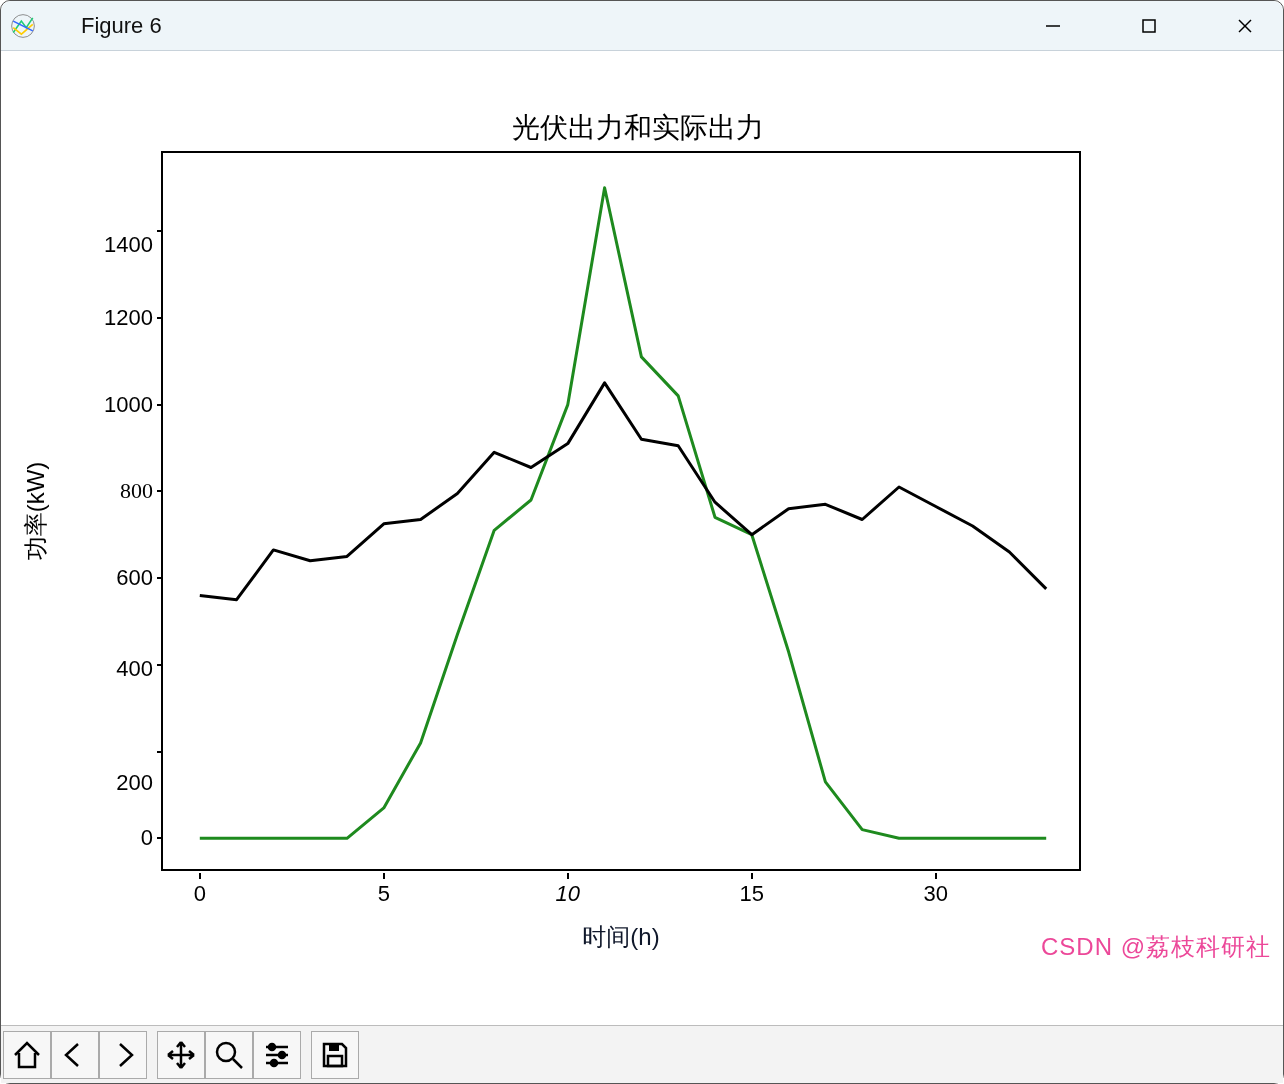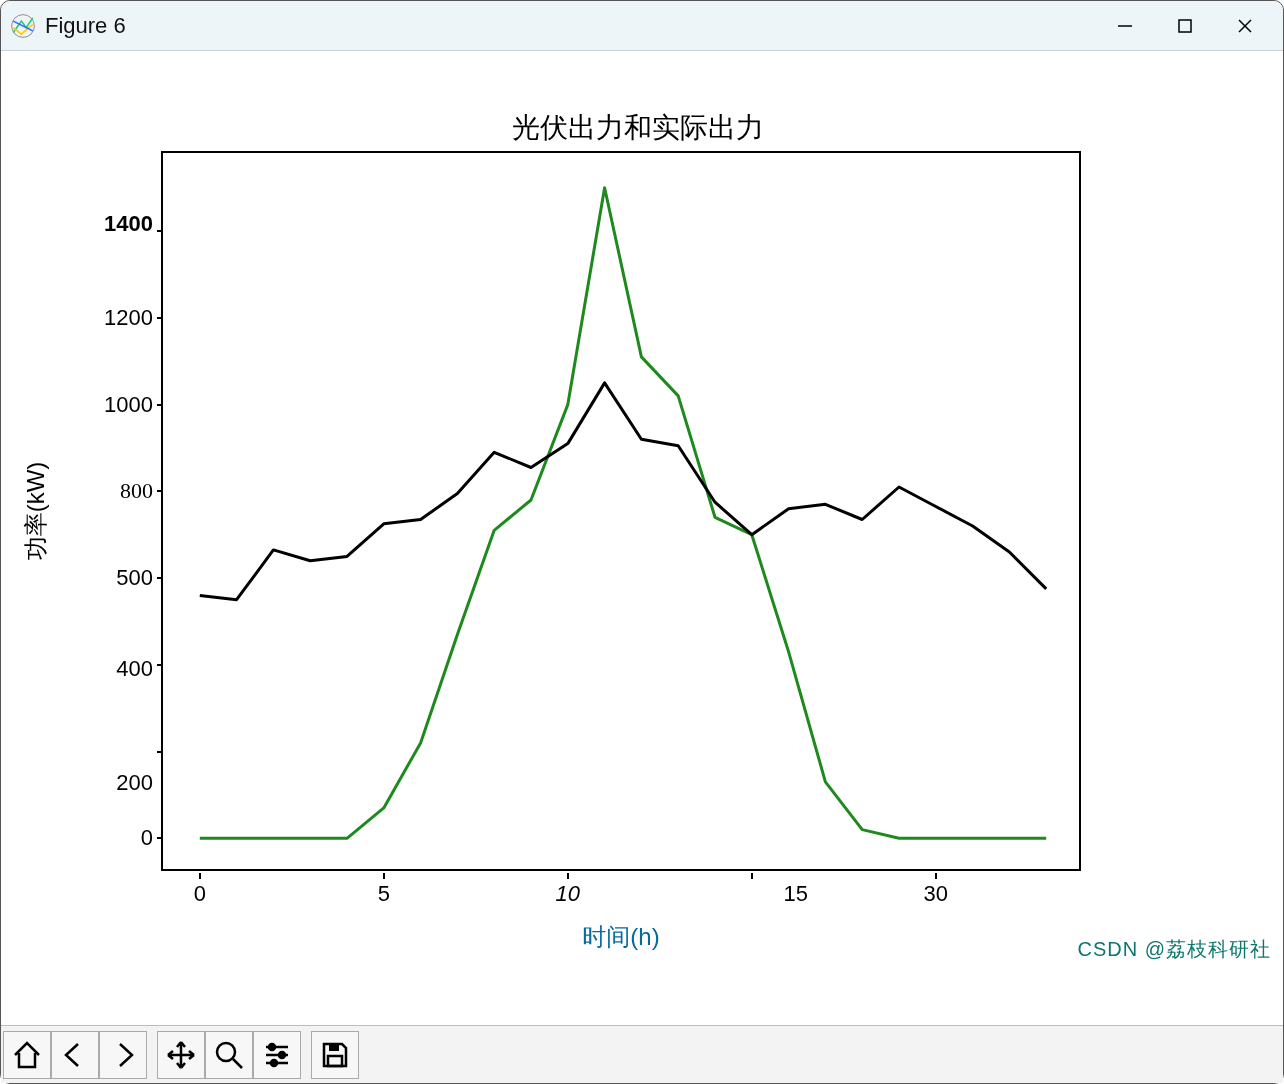--- a/index.html
+++ b/index.html
@@ -22,20 +22,21 @@
     flex-direction: column;
   }
   .titlebar {
     height: 50px;
     background: #eef5f9;
     border-bottom: 1px solid #c8d2da;
     border-radius: 10px 10px 0 0;
     display: flex;
     align-items: center;
     padding: 0 8px;
+    gap: 36px;
   }
   .titlebar .app-icon {
     width: 28px; height: 28px;
     display: flex; align-items: center; justify-content: center;
     margin-right: 8px;
   }
   .titlebar .app-icon svg { width: 26px; height: 26px; }
   .titlebar .title {
     font-size: 22px;
     color: #111;
@@ -77,21 +78,21 @@
     font-size: 24px;
     color: #000;
     white-space: nowrap;
   }
   .xlabel {
     position: absolute;
     left: 620px;
     top: 870px;
     transform: translateX(-50%);
     font-size: 24px;
-    color: #0369a1;
+    color: #0f172a;
   }
   .tick-y {
     position: absolute;
     right: 926px;
     font-size: 22px;
     color: #000;
     transform: translateY(-50%);
     text-align: right;
     width: 70px;
   }
@@ -136,22 +137,22 @@
     background: #f7f7f7;
     display: flex; align-items: center; justify-content: center;
     margin-right: 0px;
   }
   .tbtn svg { width: 34px; height: 34px; stroke: #000; fill: none; stroke-width: 2.5; }
   .tgap { width: 10px; }
   .watermark {
     position: absolute;
     right: 12px;
     bottom: 62px;
-    font-size: 20px;
-    color: #0f766e;
+    font-size: 24px;
+    color: #ec4899;
     letter-spacing: 1px;
   }
 </style>
 </head>
 <body>
 
 <div class="window">
   <div class="titlebar">
     <div class="app-icon">
       <svg viewBox="0 0 32 32">
@@ -189,37 +190,37 @@
       <svg class="plot">
           <path d="M36.8 685.3 L73.6 685.3 L110.4 685.3 L147.2 685.3 L184.0 685.3 L220.8 654.9 L257.6 589.9 L294.4 481.4 L331.2 377.3 L368.0 347.0 L404.8 251.6 L441.6 34.7 L478.4 203.9 L515.2 242.9 L552.0 364.3 L588.8 381.7 L625.6 498.8 L662.4 628.9 L699.2 676.6 L736.0 685.3 L772.8 685.3 L809.6 685.3 L846.4 685.3 L883.2 685.3 " fill="none" stroke="#1e8a1e" stroke-width="3" stroke-linejoin="round"></path>
           <path d="M36.8 442.4 L73.6 446.7 L110.4 396.9 L147.2 407.7 L184.0 403.4 L220.8 370.8 L257.6 366.5 L294.4 340.5 L331.2 299.3 L368.0 314.5 L404.8 290.6 L441.6 229.9 L478.4 286.3 L515.2 292.8 L552.0 349.2 L588.8 381.7 L625.6 355.7 L662.4 351.3 L699.2 366.5 L736.0 334.0 L772.8 353.5 L809.6 373.0 L846.4 399.0 L883.2 435.9 " fill="none" stroke="#000000" stroke-width="3" stroke-linejoin="round"></path>
         </svg>
     <div class="tick-y" style="top: 685.301px;">0</div>
         <div class="tickmark-y" style="top: 684.301px;"></div>
         <div class="tick-y" style="top: 630px;">200</div>
         <div class="tickmark-y" style="top: 597.554px;"></div>
         <div class="tick-y" style="top: 516px;">400</div>
         <div class="tickmark-y" style="top: 510.807px;"></div>
-        <div class="tick-y" style="top: 425.06px;">500</div>
+        <div class="tick-y" style="top: 425.06px;">600</div>
         <div class="tickmark-y" style="top: 424.06px;"></div>
         <div class="tick-y" style="top: 338.313px; font-family: Liberation Serif, serif;">800</div>
         <div class="tickmark-y" style="top: 337.313px;"></div>
         <div class="tick-y" style="top: 251.566px;">1000</div>
         <div class="tickmark-y" style="top: 250.566px;"></div>
         <div class="tick-y" style="top: 164.819px;">1200</div>
         <div class="tickmark-y" style="top: 163.819px;"></div>
-        <div class="tick-y" style="top: 71px; font-weight: bold;">1400</div>
+        <div class="tick-y" style="top: 92px;">1400</div>
         <div class="tickmark-y" style="top: 77.0723px;"></div>
         <div class="tick-x" style="left: 36.8px;">0</div>
         <div class="tickmark-x" style="left: 35.8px;"></div>
         <div class="tick-x" style="left: 220.8px;">5</div>
         <div class="tickmark-x" style="left: 219.8px;"></div>
         <div class="tick-x" style="left: 404.8px; font-style: italic;">10</div>
         <div class="tickmark-x" style="left: 403.8px;"></div>
-        <div class="tick-x" style="left: 588.8px; margin-left: 44px;">15</div>
+        <div class="tick-x" style="left: 588.8px;">15</div>
         <div class="tickmark-x" style="left: 587.8px;"></div>
         <div class="tick-x" style="left: 772.8px;">30</div>
         <div class="tickmark-x" style="left: 771.8px;"></div>
       </div>
     <div class="watermark">CSDN @荔枝科研社</div>
   </div>
 
   <div class="toolbar">
     <div class="tbtn">
       <svg viewBox="0 0 34 34">

